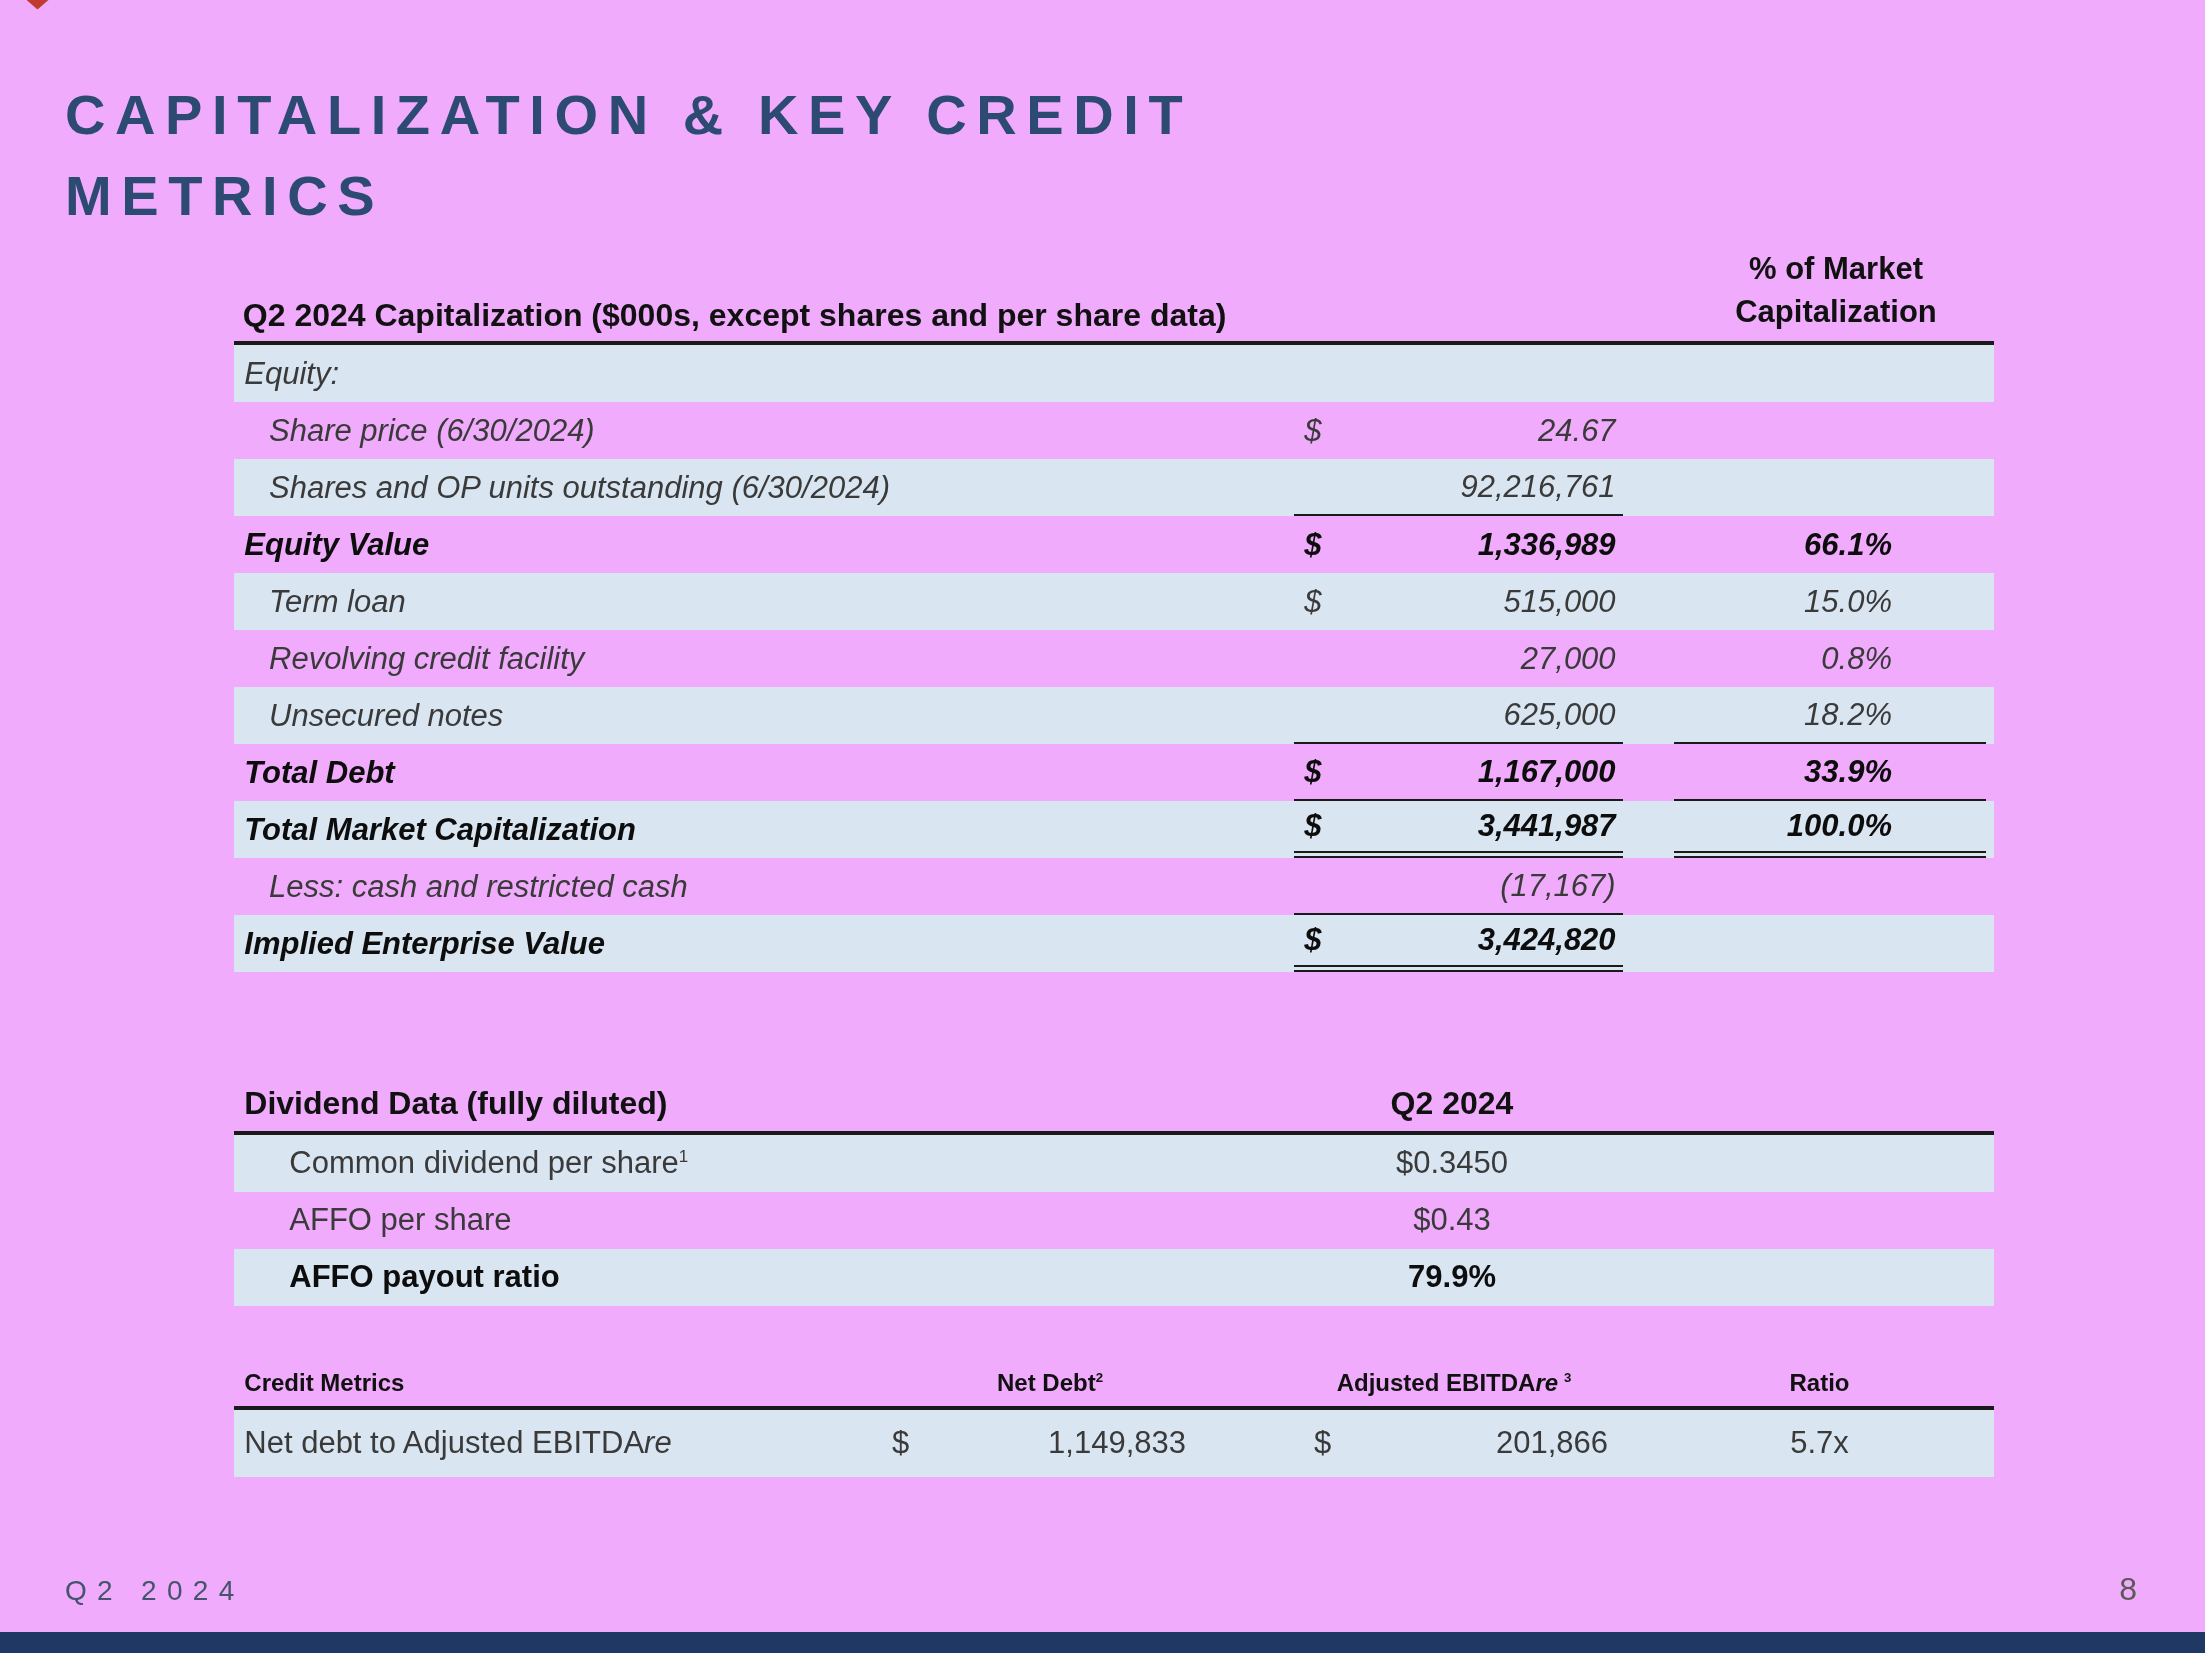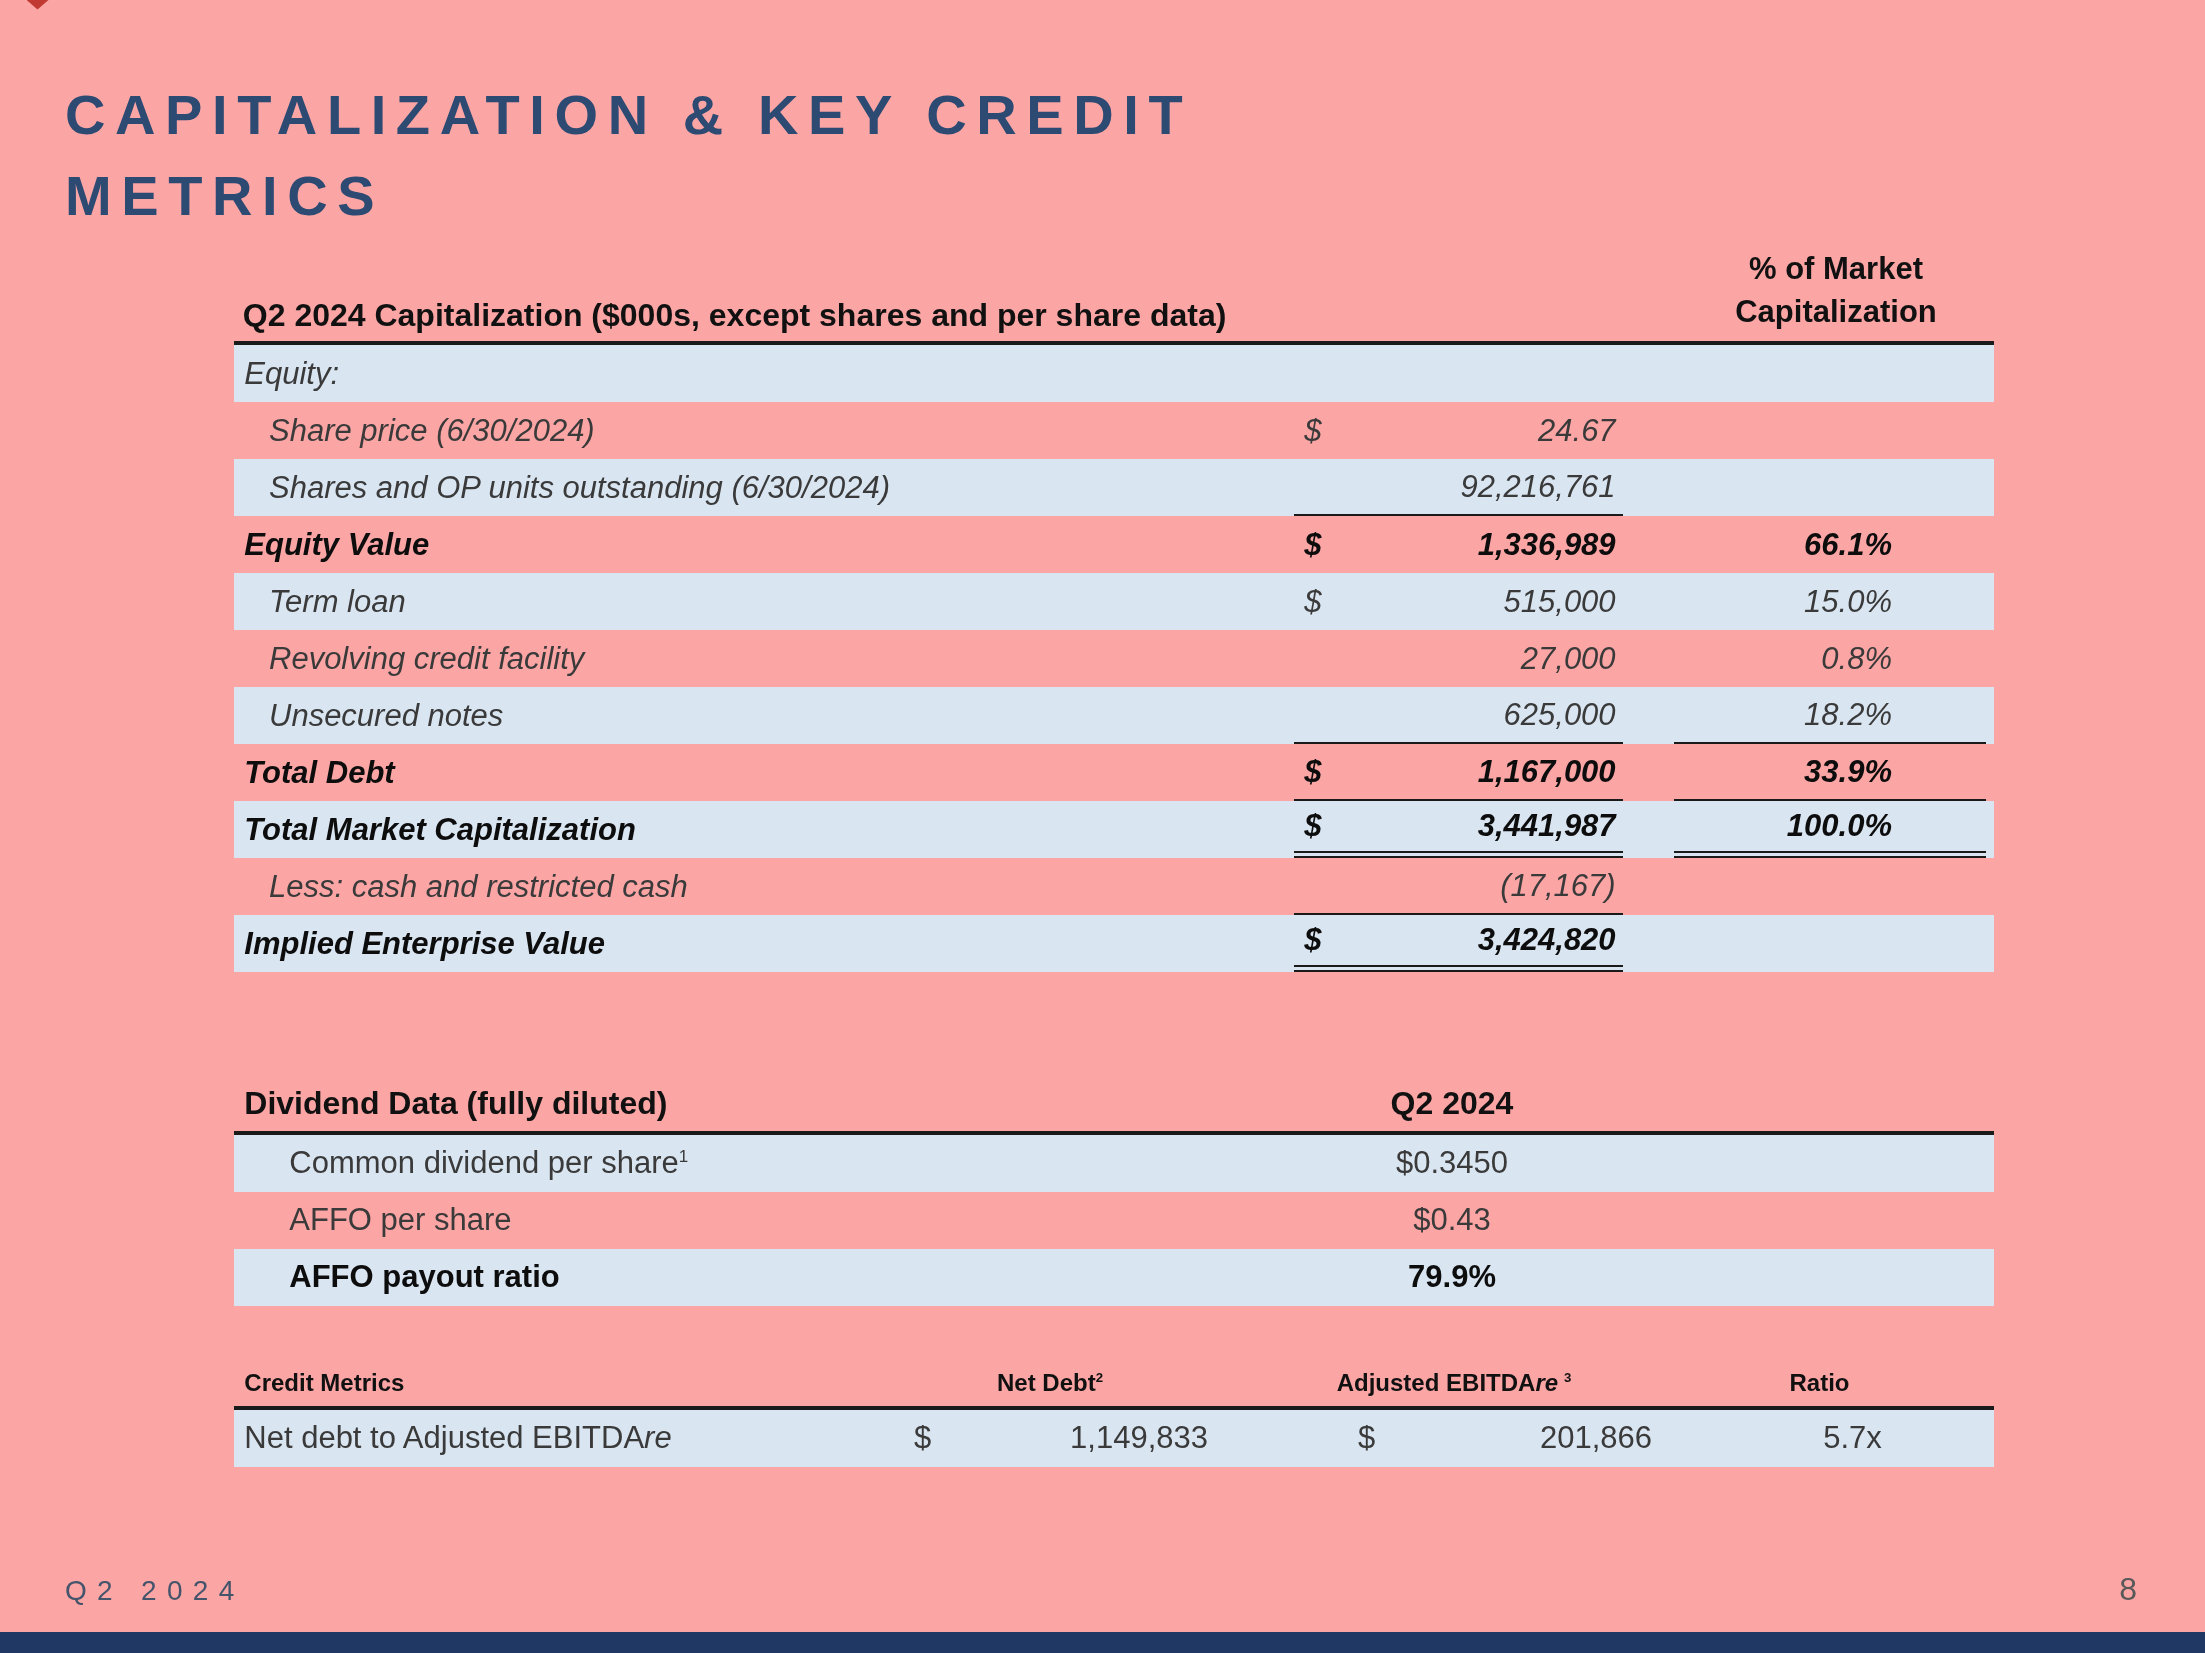--- a/index.html
+++ b/index.html
@@ -1,20 +1,20 @@
 <!DOCTYPE html>
 <html style="font-size:11.8px"><head>
 <meta charset="utf-8">
 <style>
   * { margin:0; padding:0; box-sizing:border-box; }
   html, body { background:#ffffff; }
   .slide {
     position:relative;
     width:2205px; height:1654px;
-    background:#fca5a5;
+    background:#f0abfc;
     font-family:"Liberation Sans", sans-serif;
     color:#3a3a3a;
     overflow:hidden;
   }
   .logo-mark {
     position:absolute; top:0; left:26.5px; width:22px; height:9.6px;
     background:#C13A32;
     clip-path:polygon(0 0, 100% 0, 50% 100%);
   }
   .title {
@@ -59,21 +59,21 @@
   .sec-gap2 { height:63px; }
   .cred-header {
     display:flex; align-items:flex-end;
     border-bottom:4.4px solid #1A1A1A; padding-bottom:8.8px;
     font-size:24px; font-weight:bold; color:#111;
   }
   .c-lbl { width:647px; padding-left:10.3px; }
   .c-nd { width:338px; text-align:center; }
   .c-eb { width:382px; margin-left:44px; text-align:center; }
   .c-ratio { flex:1; text-align:center; }
-  .cred-row { display:flex; align-items:center; height:57px; font-size:31px; background:#D9E5F1;gap:22px; }
+  .cred-row { display:flex; align-items:center; height:67px; font-size:31px; background:#D9E5F1; }
   .cred-row .c-nd { display:flex; justify-content:space-between; align-items:center; padding:0 33px 0 11px; text-align:left; }
   .cred-row .c-eb { display:flex; justify-content:space-between; align-items:center; padding:0 37px 0 51px; text-align:left; }
 
   sup { font-size:0.55em; vertical-align:super; line-height:0; }
   sup.sp { margin-left:5.9px; }
   i { font-style:italic; }
 
   
   .footer-left {
     position:absolute; left:65px; bottom:47px;

